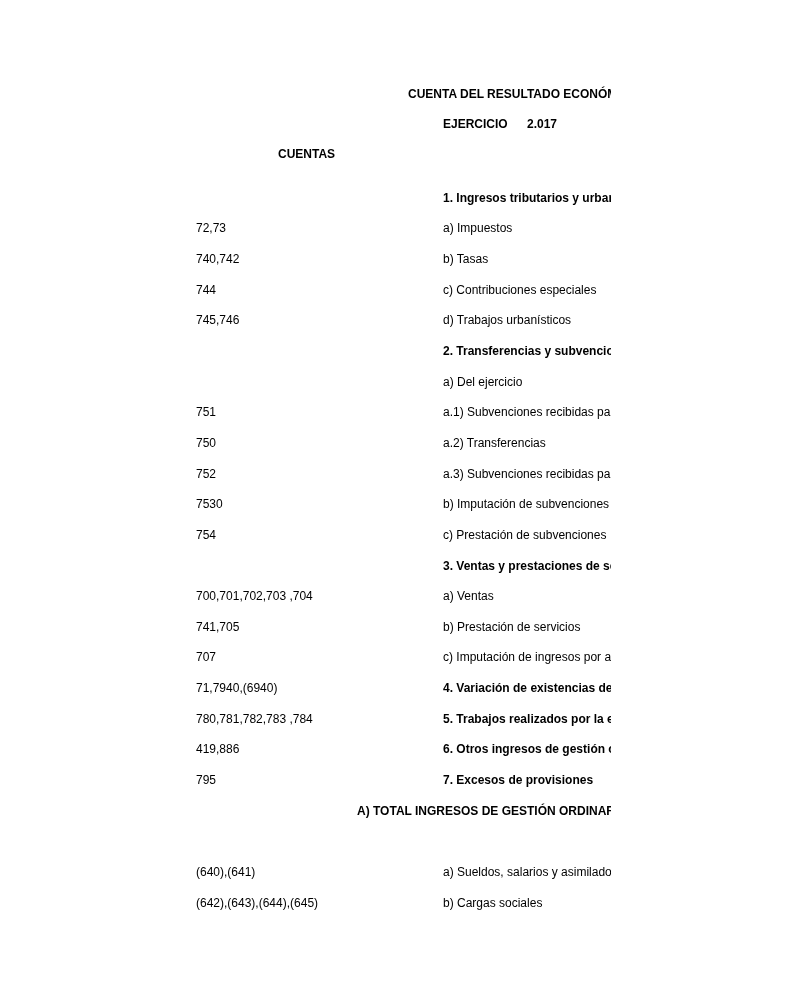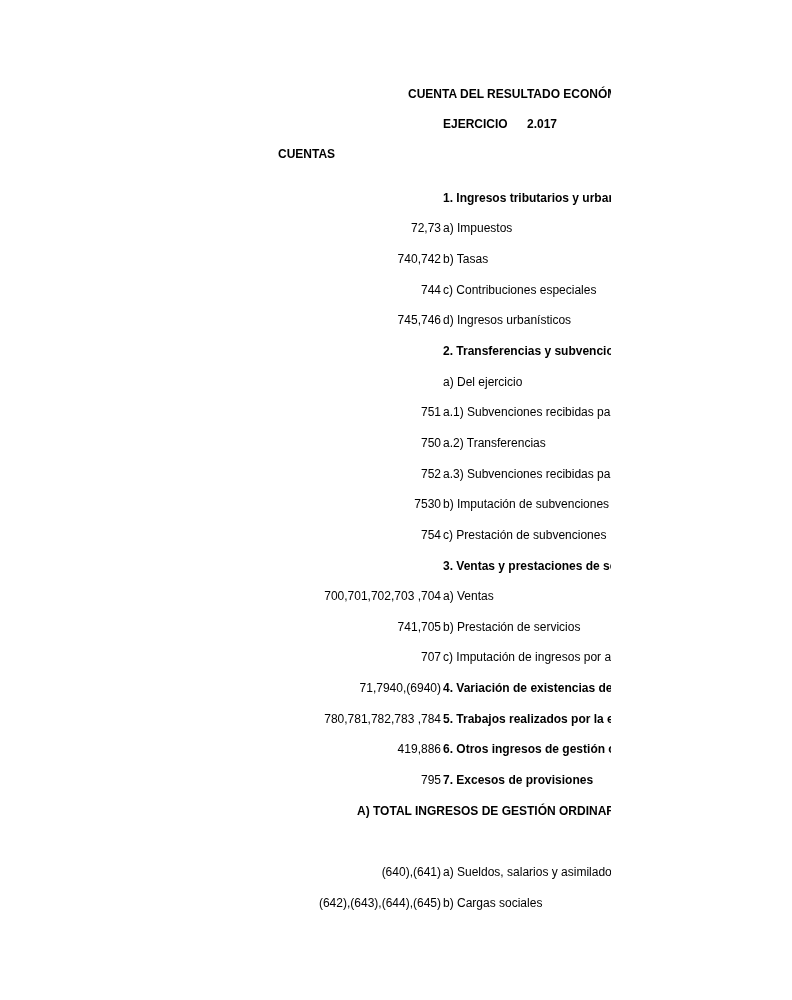--- a/index.html
+++ b/index.html
@@ -8,21 +8,21 @@
     font-family:"Liberation Sans",sans-serif;font-size:12px;color:#000;
   }
   .page{position:absolute;left:0;top:0;width:792px;height:1000px;background:#fff;overflow:hidden;}
   .abs{position:absolute;white-space:nowrap;line-height:16px;height:16px;}
   .b{font-weight:bold;}
   .title{left:408px;top:86px;width:203px;overflow:hidden;}
   .ej-label{left:443px;top:116px;}
   .ej-year{left:527px;top:116px;text-align:right;}
   .cuentas{left:272px;top:146px;margin-left:6px;}
   .row{position:absolute;left:0;width:792px;height:16px;line-height:16px;}
-  .num{position:absolute;left:204px;width:237px;text-align:right;white-space:nowrap;height:16px;line-height:16px;}
+  .num{position:absolute;left:196px;width:237px;white-space:nowrap;height:16px;line-height:16px;}
   .desc{position:absolute;left:443px;width:168px;overflow:hidden;white-space:nowrap;height:16px;line-height:16px;}
   .desc.wide{left:357px;width:254px;}
 </style>
 </head>
 <body>
 
 <div class="page">
 
   <div class="abs b title">CUENTA DEL RESULTADO ECONÓM</div>
   <div class="abs b ej-label">EJERCICIO</div>
@@ -40,21 +40,21 @@
   <div class="row" style="top:251px">
     <span class="num">740,742</span>
     <span class="desc">b) Tasas</span>
   </div>
   <div class="row" style="top:282px">
     <span class="num">744</span>
     <span class="desc">c) Contribuciones especiales</span>
   </div>
   <div class="row" style="top:312px">
     <span class="num">745,746</span>
-    <span class="desc">d) Ingresos urbanísticos</span>
+    <span class="desc">d) Trabajos urbanísticos</span>
   </div>
   <div class="row" style="top:343px">
     <span class="num"></span>
     <span class="desc b">2. Transferencias y subvencio</span>
   </div>
   <div class="row" style="top:374px">
     <span class="num"></span>
     <span class="desc">a) Del ejercicio</span>
   </div>
   <div class="row" style="top:404px">

